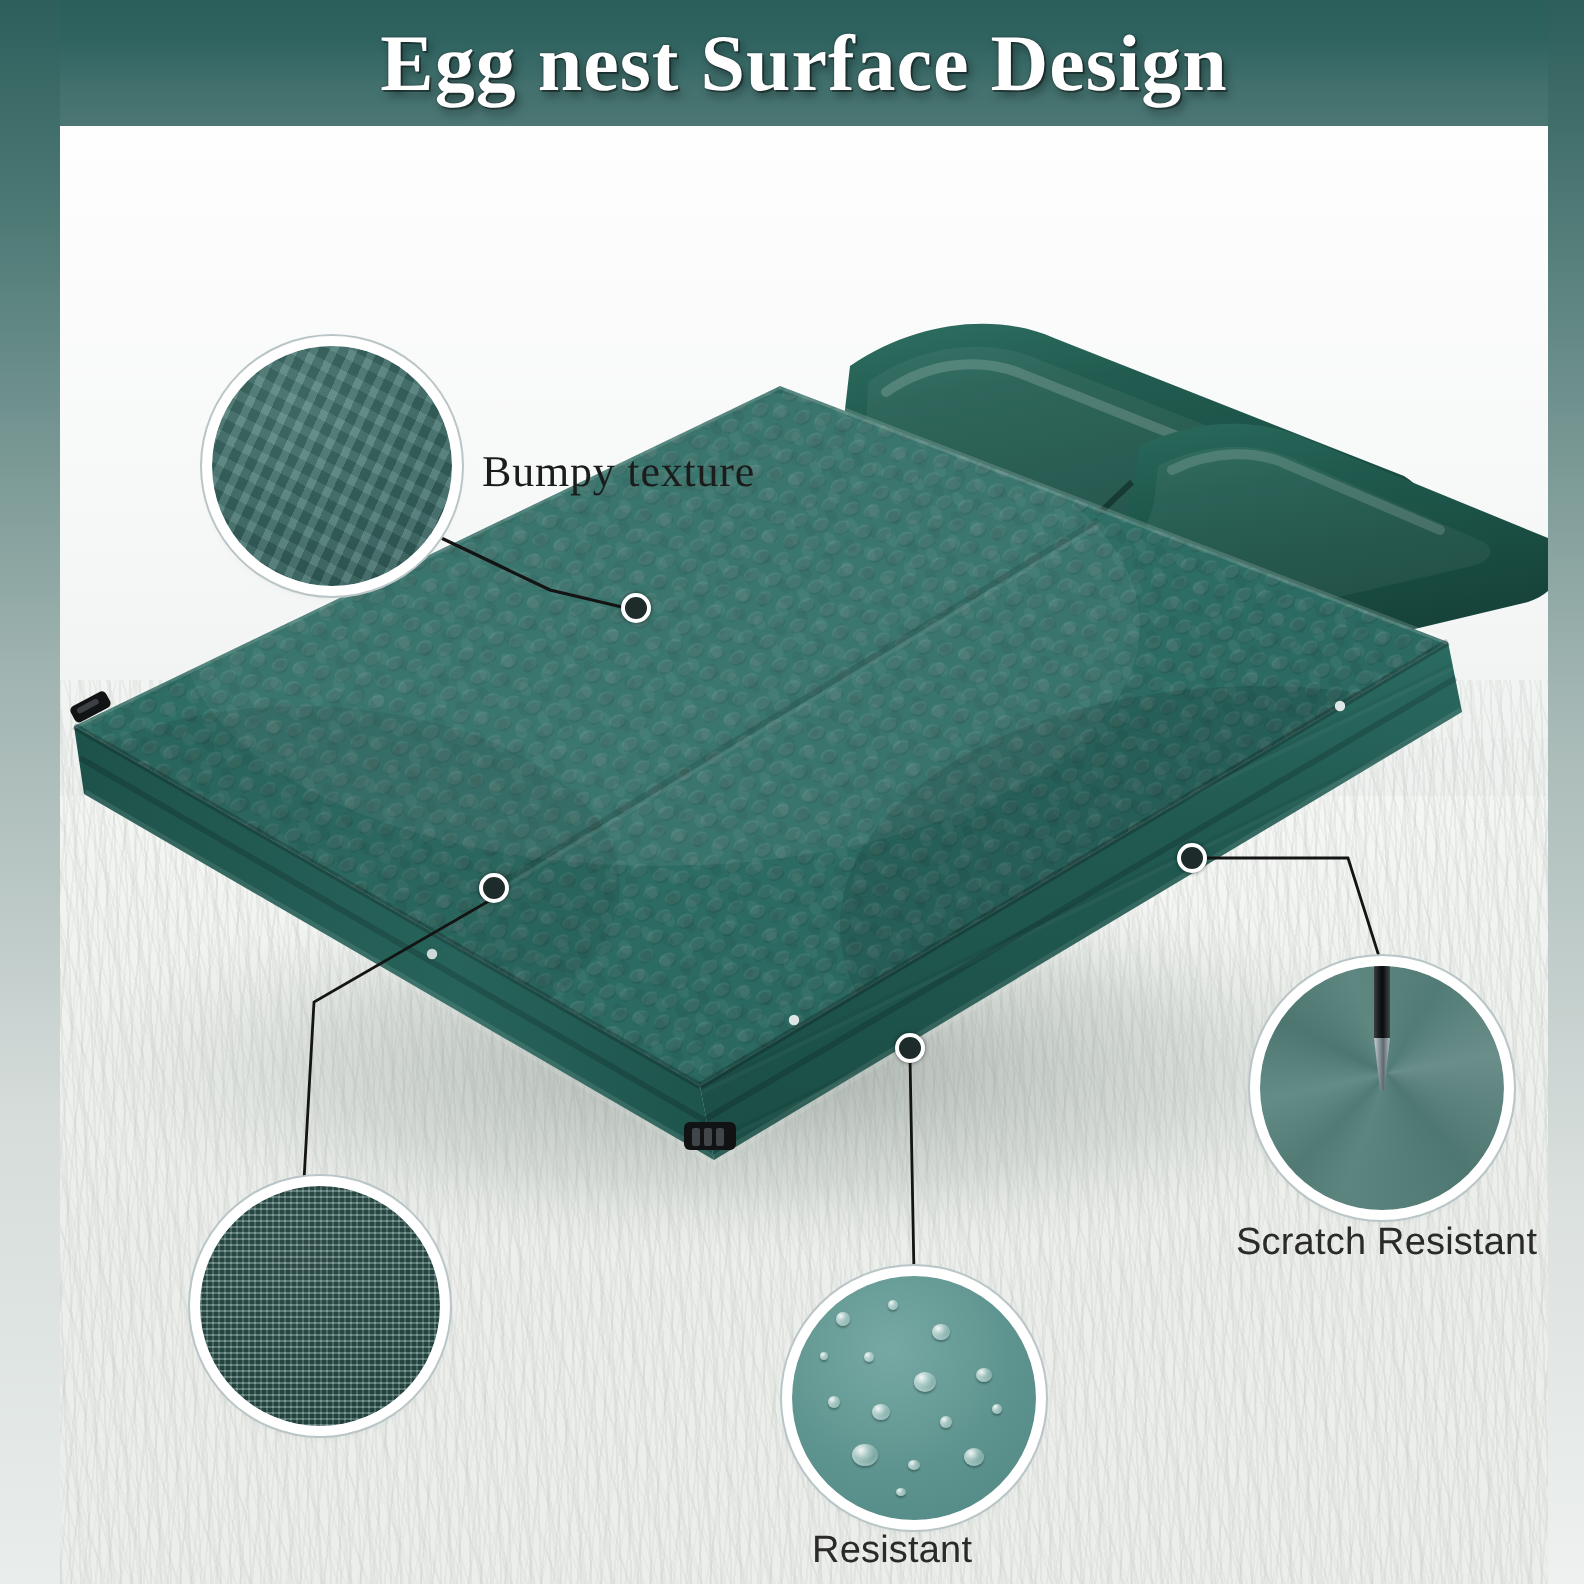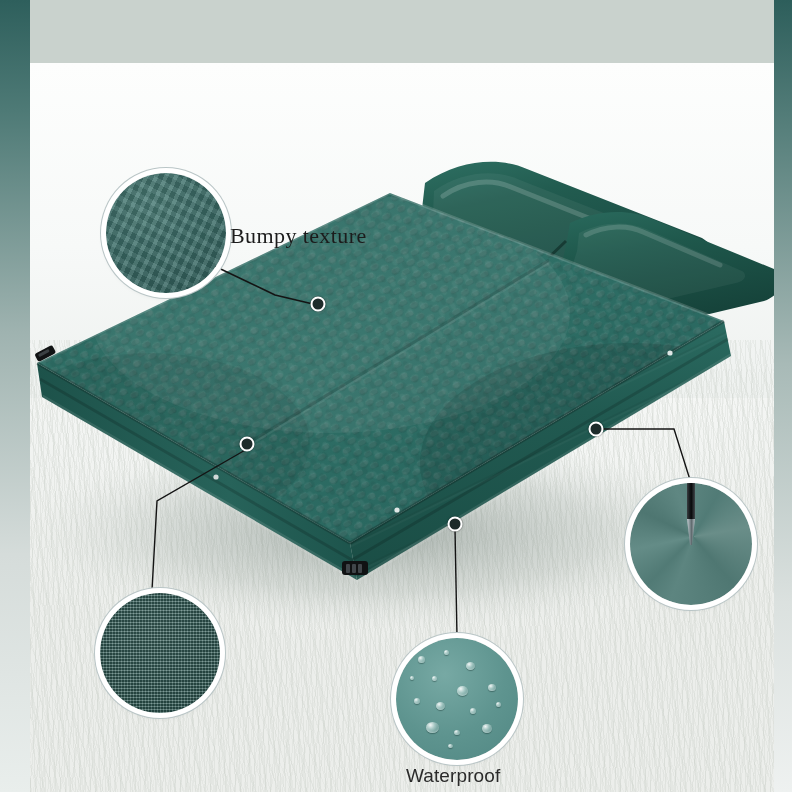--- a/index.html
+++ b/index.html
@@ -307,21 +307,21 @@
     </svg>
 
     <div class="anchor" style="left:288px;top:241px"></div>
     <div class="anchor" style="left:217px;top:381px"></div>
     <div class="anchor" style="left:425px;top:461px"></div>
     <div class="anchor" style="left:566px;top:366px"></div>
 
     <div class="callout" style="left:76px;top:110px;width:120px;height:120px">
       <div class="inner tex-bumpy"></div>
     </div>
-    <div class="label serif" style="left:200px;top:160px">Bumpy texture</div>
+    <div class="label serif" style="left:211px;top:160px">Bumpy texture</div>
 
     <div class="callout" style="left:70px;top:530px;width:120px;height:120px">
       <div class="inner tex-mesh"></div>
     </div>
 
     <div class="callout" style="left:366px;top:575px;width:122px;height:122px">
       <div class="inner tex-water">
         <span class="drop" style="left:22px;top:18px;width:7px;height:7px"></span>
         <span class="drop" style="left:48px;top:12px;width:5px;height:5px"></span>
         <span class="drop" style="left:70px;top:24px;width:9px;height:8px"></span>
@@ -332,28 +332,32 @@
         <span class="drop" style="left:40px;top:64px;width:9px;height:8px"></span>
         <span class="drop" style="left:74px;top:70px;width:6px;height:6px"></span>
         <span class="drop" style="left:30px;top:84px;width:13px;height:11px"></span>
         <span class="drop" style="left:58px;top:92px;width:6px;height:5px"></span>
         <span class="drop" style="left:86px;top:86px;width:10px;height:9px"></span>
         <span class="drop" style="left:14px;top:38px;width:4px;height:4px"></span>
         <span class="drop" style="left:100px;top:64px;width:5px;height:5px"></span>
         <span class="drop" style="left:52px;top:106px;width:5px;height:4px"></span>
       </div>
     </div>
-    <div class="label sans" style="left:376px;top:702px">Waterproof</div>
+    <div class="label sans" style="left:376px;top:702px">Resistant</div>
 
     <div class="callout" style="left:600px;top:420px;width:122px;height:122px">
       <div class="inner tex-scratch">
         <span class="blade">
           <span class="shaft"></span>
           <span class="tip"></span>
         </span>
       </div>
     </div>
+    <div class="label sans" style="left:588px;top:548px">Scratch Resistant</div>
   </div>
 
+  <div class="banner">
+    <div class="banner-title">Egg nest Surface Design</div>
+  </div>
 
   <div class="frame-left"></div>
   <div class="frame-right"></div>
 </div>
 
 </body></html>

